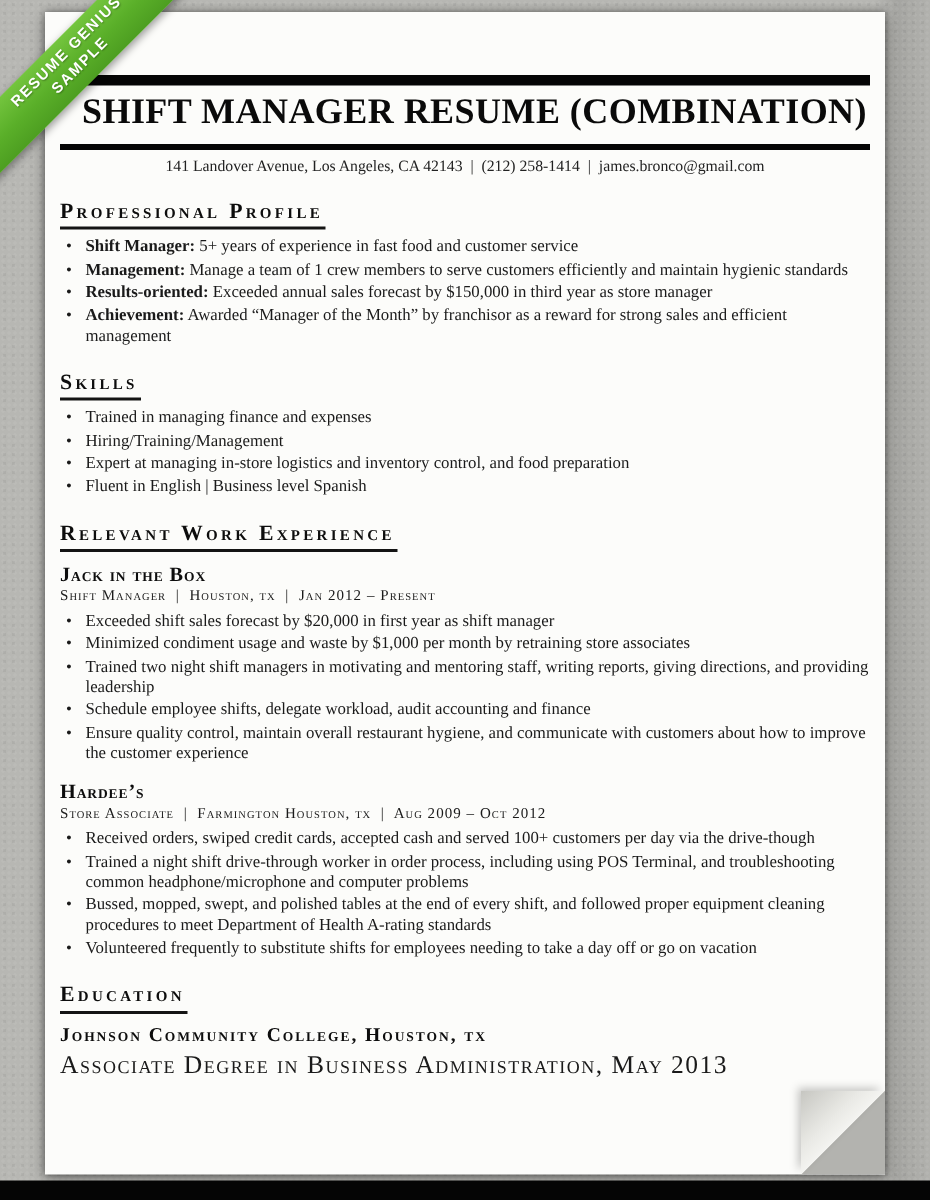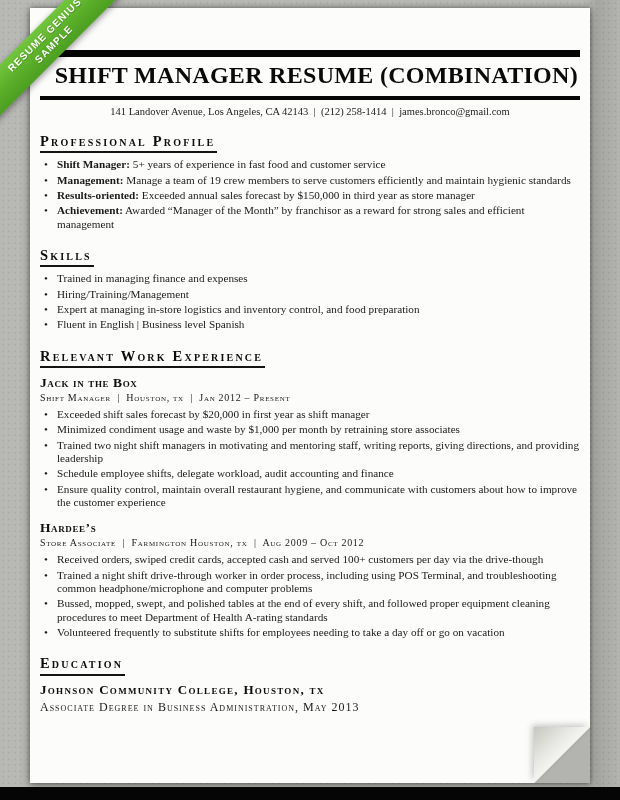--- a/index.html
+++ b/index.html
@@ -21,21 +21,21 @@
   .section-heading{display:table;margin:0;font-size:14.5px;font-weight:bold;font-variant:small-caps;
     letter-spacing:2.2px;color:#0d0d0d;border-bottom:2px solid #141414;padding:0 2px 1px 0;line-height:1.2;}
   ul.bullets{list-style:none;margin:5px 0 0;padding:0;font-size:11.2px;line-height:1.19;}
   ul.bullets li{position:relative;padding-left:17px;margin-top:2px;}
   ul.bullets li::before{content:"\2022";position:absolute;left:4px;top:0;}
   .lead{font-weight:bold;}
   .company{margin-top:7px;font-size:13.5px;font-weight:bold;font-variant:small-caps;letter-spacing:.6px;color:#0d0d0d;}
   .company-gap{margin-top:11px;}
   .job-meta{margin-top:1px;font-size:10px;font-variant:small-caps;letter-spacing:.7px;white-space:pre;color:#1a1a1a;}
   .school{margin-top:6px;font-size:13px;font-weight:bold;font-variant:small-caps;letter-spacing:1.3px;color:#0d0d0d;}
-  .degree{margin-top:2px;font-size:12px;font-variant:small-caps;letter-spacing:1px;color:#1a1a1a;}
+  .degree{margin-top:2px;font-size:17px;font-variant:small-caps;letter-spacing:1px;color:#1a1a1a;}
   .ribbon{position:absolute;top:22px;left:-50px;width:200px;transform:rotate(-45deg);z-index:3;
     background:linear-gradient(180deg,#74c53e 0%,#5aaf29 55%,#4d9e21 100%);
     color:#fff;text-align:center;padding:5px 0 6px;box-shadow:0 2px 6px rgba(0,0,0,.4);
     font-family:"Liberation Sans","DejaVu Sans",sans-serif;}
   .ribbon-line{font-size:10px;font-weight:bold;letter-spacing:1.2px;line-height:1.25;text-shadow:0 1px 1px rgba(0,0,0,.25);}
   .corner-cut{position:absolute;right:0;bottom:0;width:56px;height:56px;background:#b3b3af;
     clip-path:polygon(100% 0,100% 100%,0 100%);}
   .corner-fold-wrap{position:absolute;right:0;bottom:0;width:56px;height:56px;
     filter:drop-shadow(-2px -2px 3px rgba(0,0,0,.22));}
   .corner-fold{width:100%;height:100%;clip-path:polygon(0 0,100% 0,0 100%);
@@ -51,21 +51,21 @@
 
       <header class="title-block">
         <div class="title">SHIFT MANAGER RESUME (COMBINATION)</div>
       </header>
       <div class="contact">141 Landover Avenue, Los Angeles, CA 42143  |  (212) 258-1414  |  james.bronco@gmail.com</div>
 
       <section class="section">
         <h2 class="section-heading">Professional Profile</h2>
         <ul class="bullets">
           <li><span class="lead">Shift Manager:</span> <span>5+ years of experience in fast food and customer service</span></li>
-          <li><span class="lead">Management:</span> <span>Manage a team of 19 crew members to serve customers efficiently and maintain hygienic standards</span></li>
+          <li><span class="lead">Management:</span> <span>Manage a team of 1 crew members to serve customers efficiently and maintain hygienic standards</span></li>
           <li><span class="lead">Results-oriented:</span> <span>Exceeded annual sales forecast by $150,000 in third year as store manager</span></li>
           <li><span class="lead">Achievement:</span> <span>Awarded “Manager of the Month” by franchisor as a reward for strong sales and efficient management</span></li>
         </ul>
       </section>
 
       <section class="section">
         <h2 class="section-heading">Skills</h2>
         <ul class="bullets">
           <li>Trained in managing finance and expenses</li>
           <li>Hiring/Training/Management</li>

